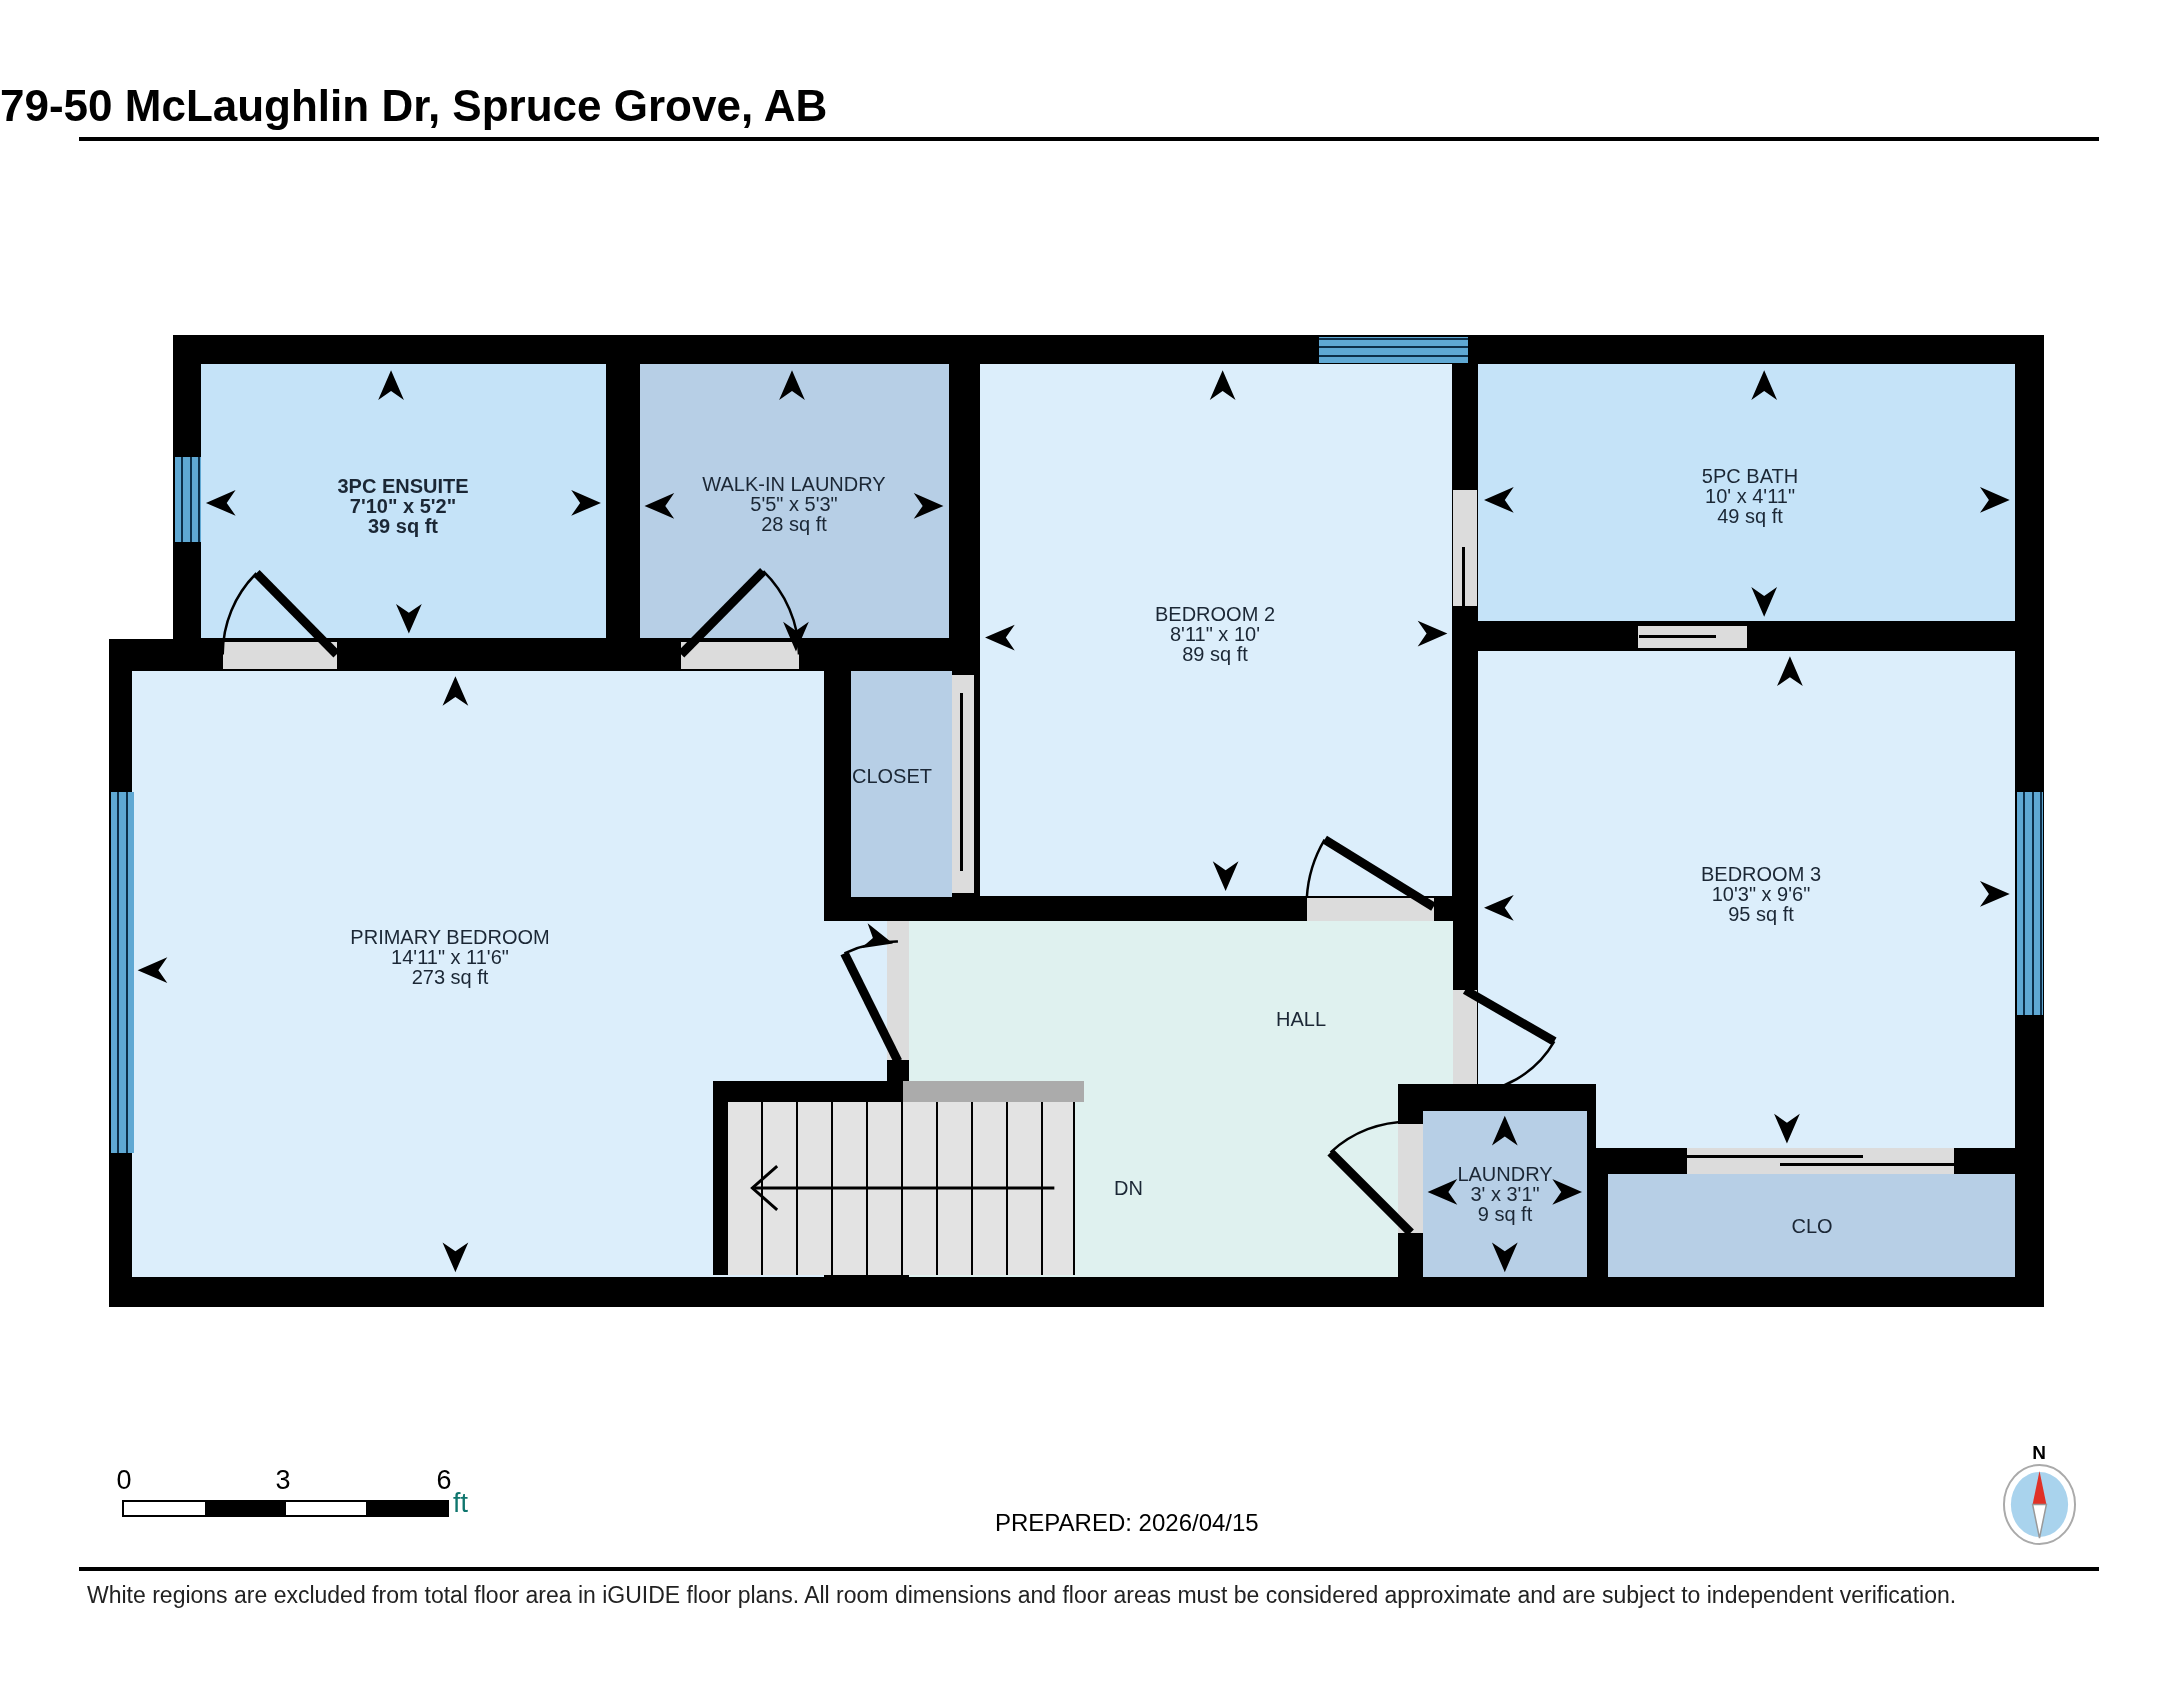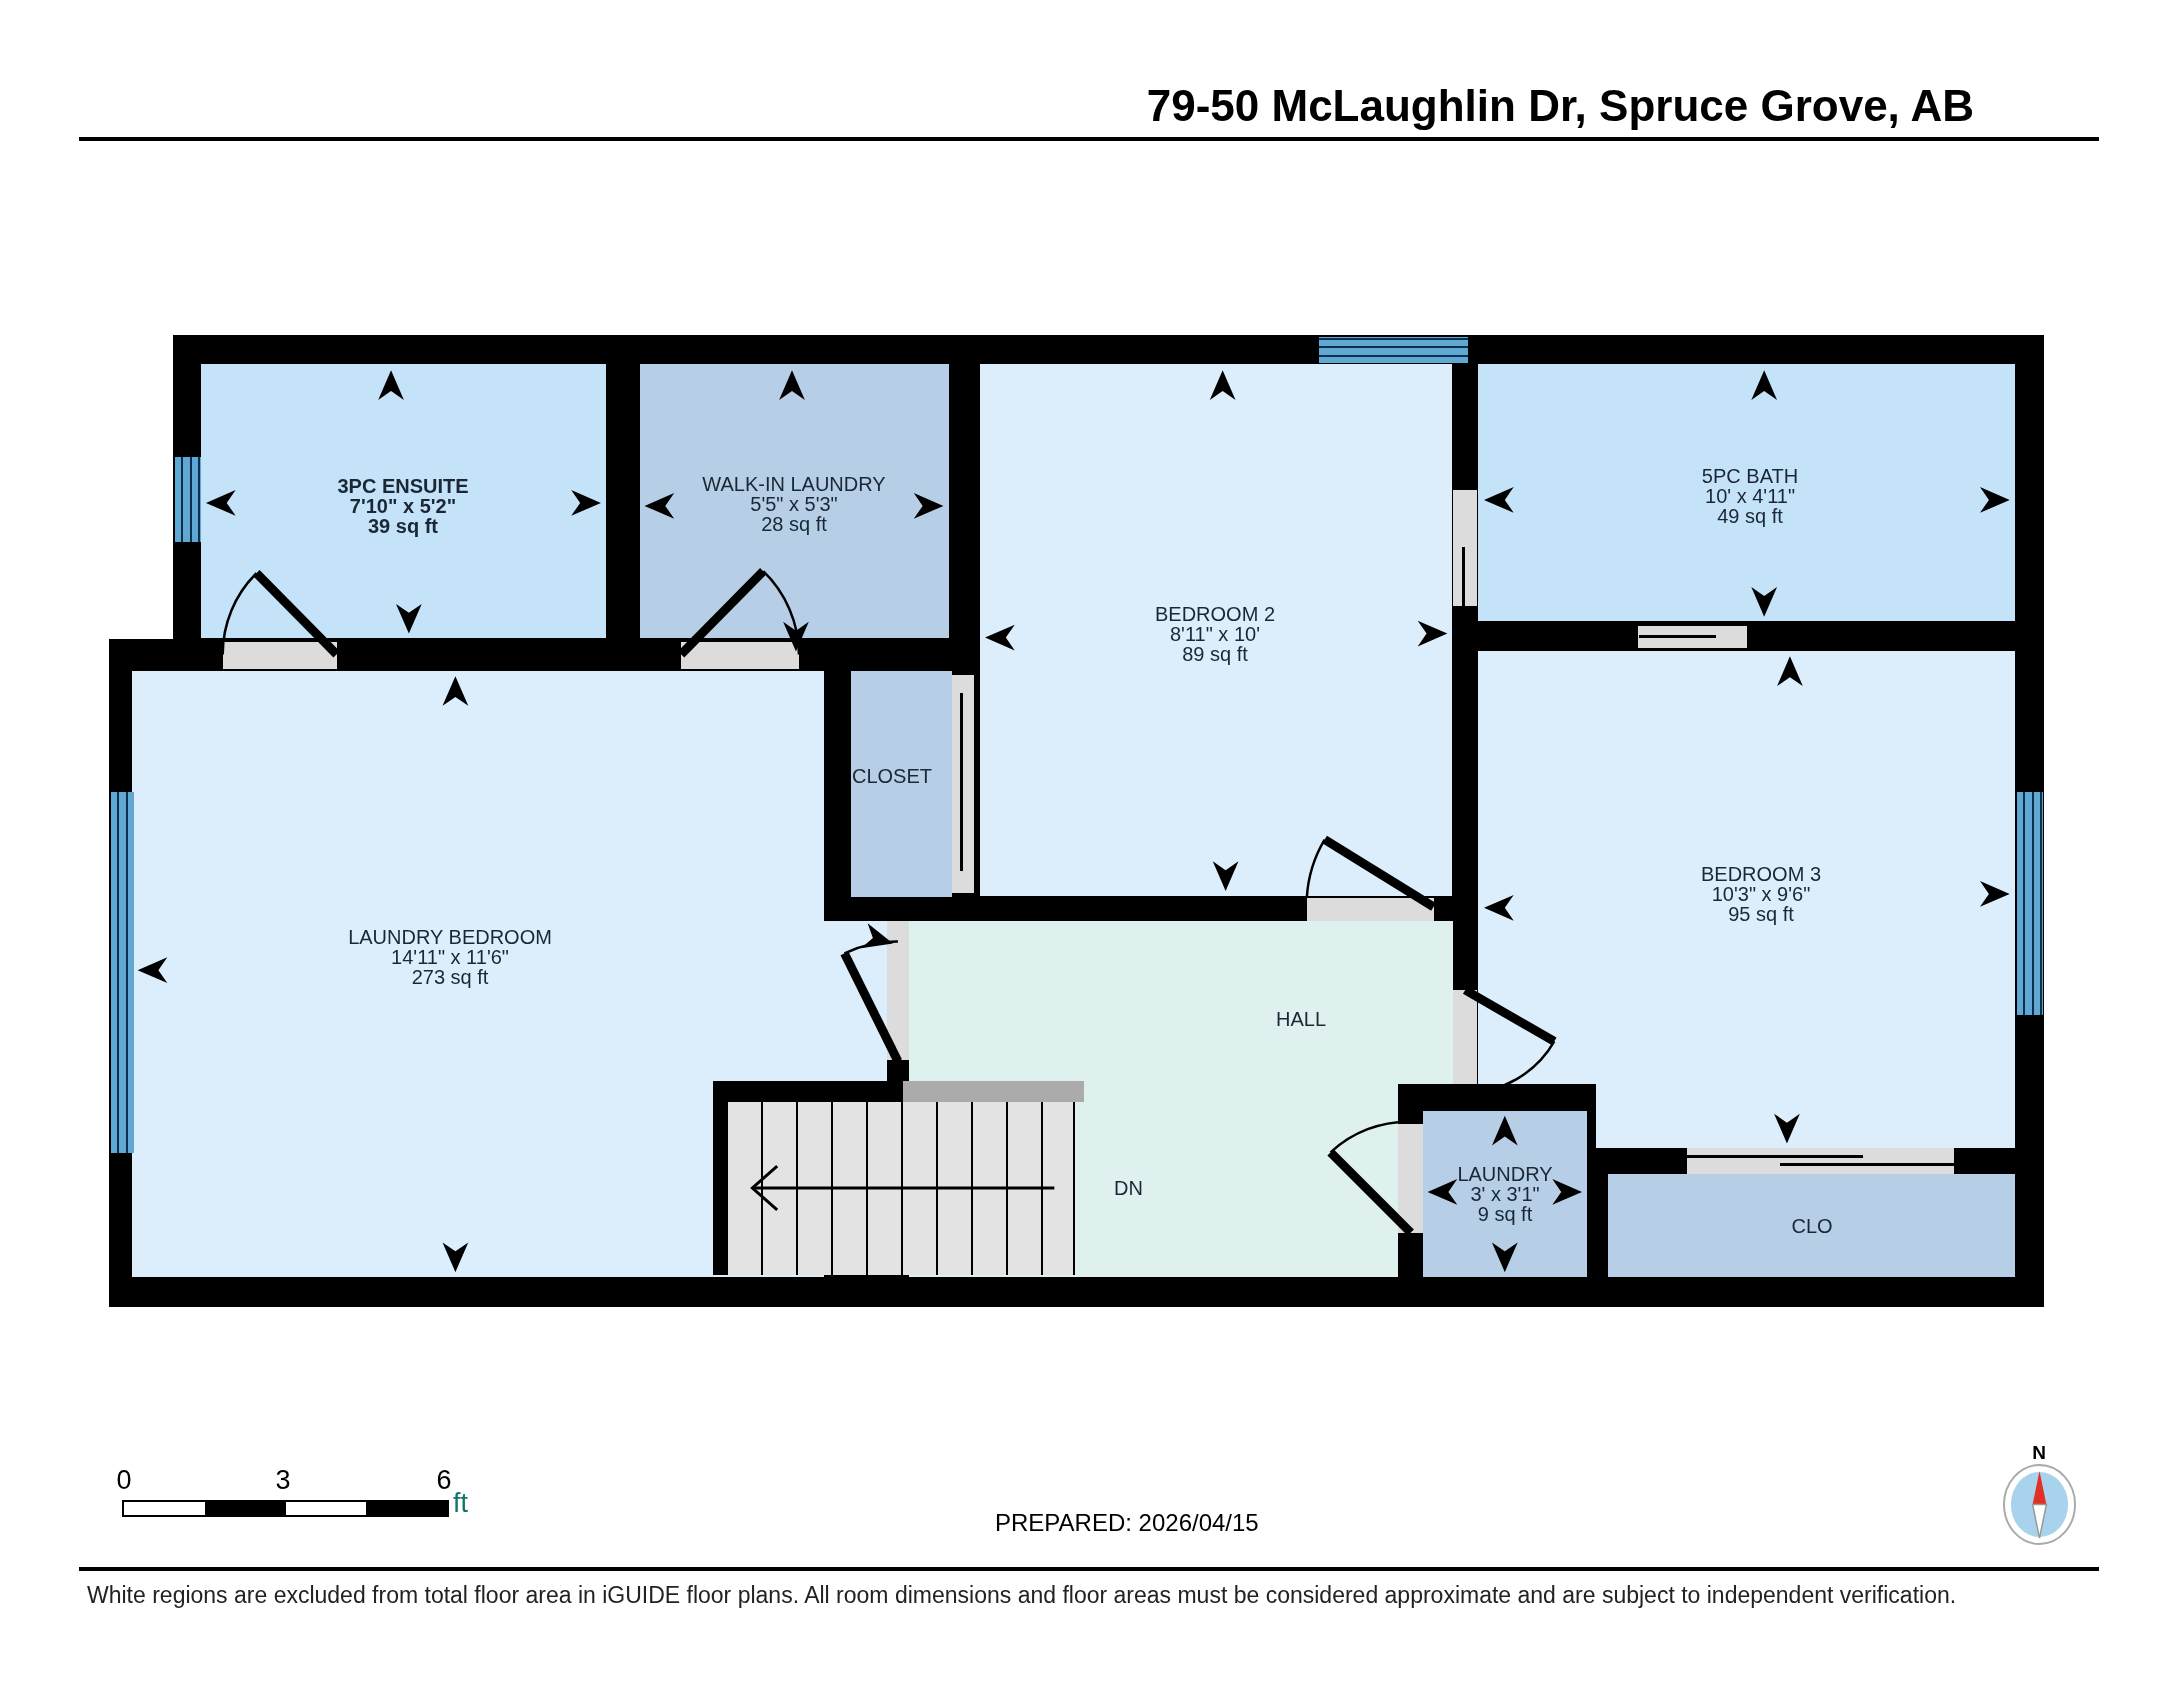--- a/index.html
+++ b/index.html
@@ -12,21 +12,21 @@
     font-family:"Liberation Sans", sans-serif; overflow:hidden;}
   .wall{position:absolute;background:var(--wall);z-index:1;}
   .fill{position:absolute;z-index:2;}
   .gap{position:absolute;background:var(--door-gap);z-index:3;}
   .tick{position:absolute;background:#000;z-index:4;}
   .winV{position:absolute;z-index:3;background:repeating-linear-gradient(90deg,var(--window-blue) 0 6.4px,#0d2f49 6.4px 8.4px);}
   .winH{position:absolute;z-index:3;background:repeating-linear-gradient(0deg,var(--window-blue) 0 6.4px,#0d2f49 6.4px 8.4px);}
   .blk4{position:absolute;background:var(--wall);z-index:4;}
   .rlabel{position:absolute;transform:translate(-50%,-50%);text-align:center;
     font-size:20px;line-height:20px;color:var(--label);white-space:nowrap;z-index:40;}
-  #title{position:absolute;left:0;top:81px;width:1974px;text-align:right;
+  #title{position:absolute;left:0;top:81px;width:1974px;text-align:left;
     font-size:44px;font-weight:bold;color:#000;}
   .hr{position:absolute;left:79px;width:2020px;height:4px;background:#000;}
   #subheader{position:absolute;left:990px;top:150px;display:flex;gap:26px;
     font-size:23px;color:#111;line-height:40px;}
   #subheader .floor{font-weight:bold;}
   #stairs-treads{position:absolute;z-index:4;background-color:var(--stairs-fill);
     background-image:repeating-linear-gradient(90deg,transparent 0 33px,#000 33px 35px);
     border-right:2px solid #000;}
   #railing{position:absolute;background:var(--railing);z-index:4;}
   #plan-svg{position:absolute;left:0;top:0;z-index:10;pointer-events:none;}
@@ -172,21 +172,21 @@
     <div>BEDROOM 2</div>
     <div>8'11" x 10'</div>
     <div>89 sq ft</div>
   </div>
   <div class="rlabel" style="left:1750px;top:496px;">
     <div>5PC BATH</div>
     <div>10' x 4'11"</div>
     <div>49 sq ft</div>
   </div>
   <div class="rlabel" style="left:450px;top:957px;">
-    <div>LAUNDRY BEDROOM</div>
+    <div>PRIMARY BEDROOM</div>
     <div>14'11" x 11'6"</div>
     <div>273 sq ft</div>
   </div>
   <div class="rlabel" style="left:1761px;top:894px;">
     <div>BEDROOM 3</div>
     <div>10'3" x 9'6"</div>
     <div>95 sq ft</div>
   </div>
   <div class="rlabel" style="left:892px;top:776px;">
     <div>CLOSET</div>

